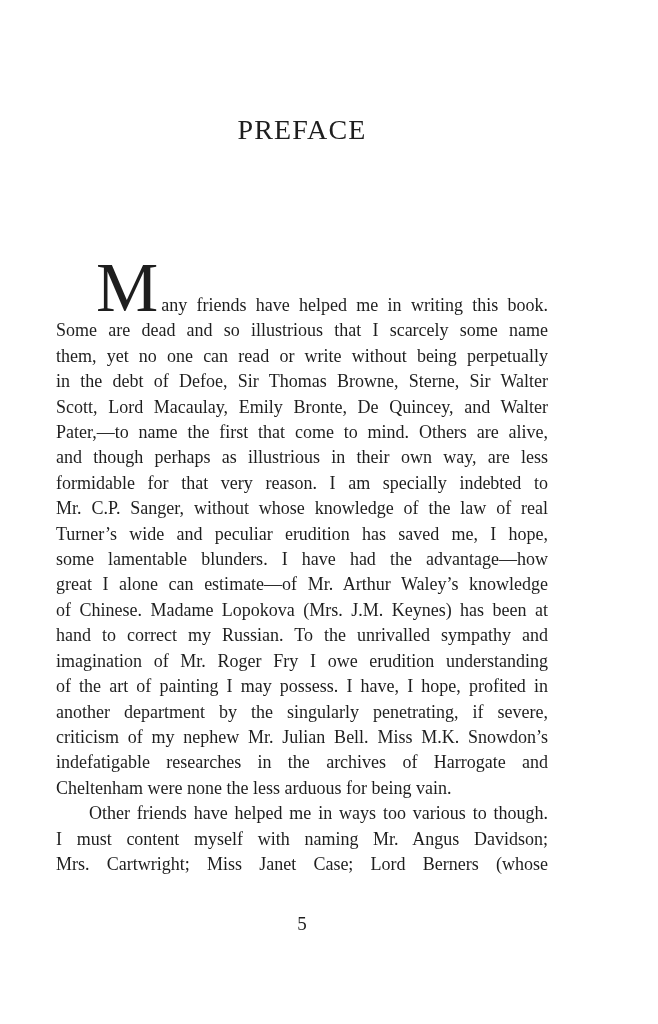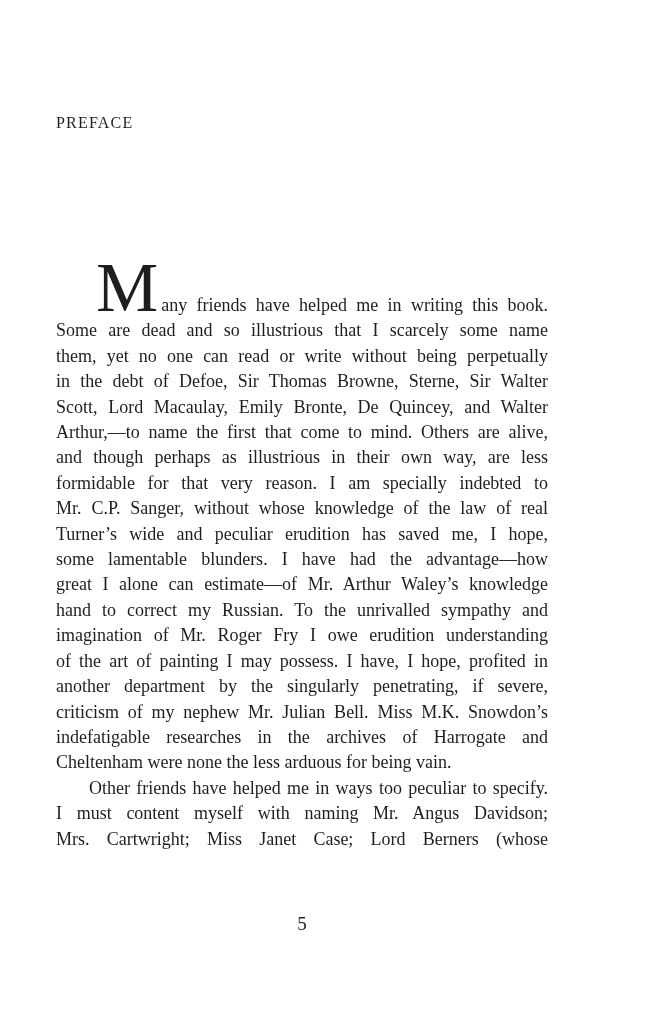--- a/index.html
+++ b/index.html
@@ -10,22 +10,22 @@
     color: #1e1e1e;
     position: relative;
   }
   .page {
     position: absolute; top: 0; left: 0;
     width: 658px; height: 1024px;
     background: #ffffff;
   }
   .heading {
     position: absolute; top: 114px; left: 56px; width: 492px;
-    text-align: left;
-    font-size: 16px;
+    text-align: center;
+    font-size: 28px;
     letter-spacing: 1.2px;
   }
   .text-block {
     position: absolute; top: 288px; left: 56px; width: 492px;
     font-size: 18px;
     line-height: 25.4px;
   }
   .line {
     text-align: justify;
     text-align-last: justify;
@@ -49,33 +49,34 @@
 
 <div class="page">
   <div class="heading">PREFACE</div>
 
   <div class="text-block">
       <div class="line dropcap-line"><span class="dropcap">M</span>any friends have helped me in writing this book.</div>
       <div class="line">Some are dead and so illustrious that I scarcely some name</div>
       <div class="line">them, yet no one can read or write without being perpetually</div>
       <div class="line">in the debt of Defoe, Sir Thomas Browne, Sterne, Sir Walter</div>
       <div class="line">Scott, Lord Macaulay, Emily Bronte, De Quincey, and Walter</div>
-      <div class="line">Arthur,—to name the first that come to mind. Others are alive,</div>
+      <div class="line">Pater,—to name the first that come to mind. Others are alive,</div>
       <div class="line">and though perhaps as illustrious in their own way, are less</div>
       <div class="line">formidable for that very reason. I am specially indebted to</div>
       <div class="line">Mr. C.P. Sanger, without whose knowledge of the law of real</div>
       <div class="line">Turner’s wide and peculiar erudition has saved me, I hope,</div>
       <div class="line">some lamentable blunders. I have had the advantage—how</div>
       <div class="line">great I alone can estimate—of Mr. Arthur Waley’s knowledge</div>
+      <div class="line">of Chinese. Madame Lopokova (Mrs. J.M. Keynes) has been at</div>
       <div class="line">hand to correct my Russian. To the unrivalled sympathy and</div>
       <div class="line">imagination of Mr. Roger Fry I owe erudition understanding</div>
       <div class="line">of the art of painting I may possess. I have, I hope, profited in</div>
       <div class="line">another department by the singularly penetrating, if severe,</div>
       <div class="line">criticism of my nephew Mr. Julian Bell. Miss M.K. Snowdon’s</div>
       <div class="line">indefatigable researches in the archives of Harrogate and</div>
       <div class="line par-end">Cheltenham were none the less arduous for being vain.</div>
-      <div class="line indent">Other friends have helped me in ways too peculiar to specify.</div>
+      <div class="line indent">Other friends have helped me in ways too various to though.</div>
       <div class="line">I must content myself with naming Mr. Angus Davidson;</div>
       <div class="line">Mrs. Cartwright; Miss Janet Case; Lord Berners (whose</div>
     </div>
 
   <div class="page-num">5</div>
 </div>
 
 </body></html>

